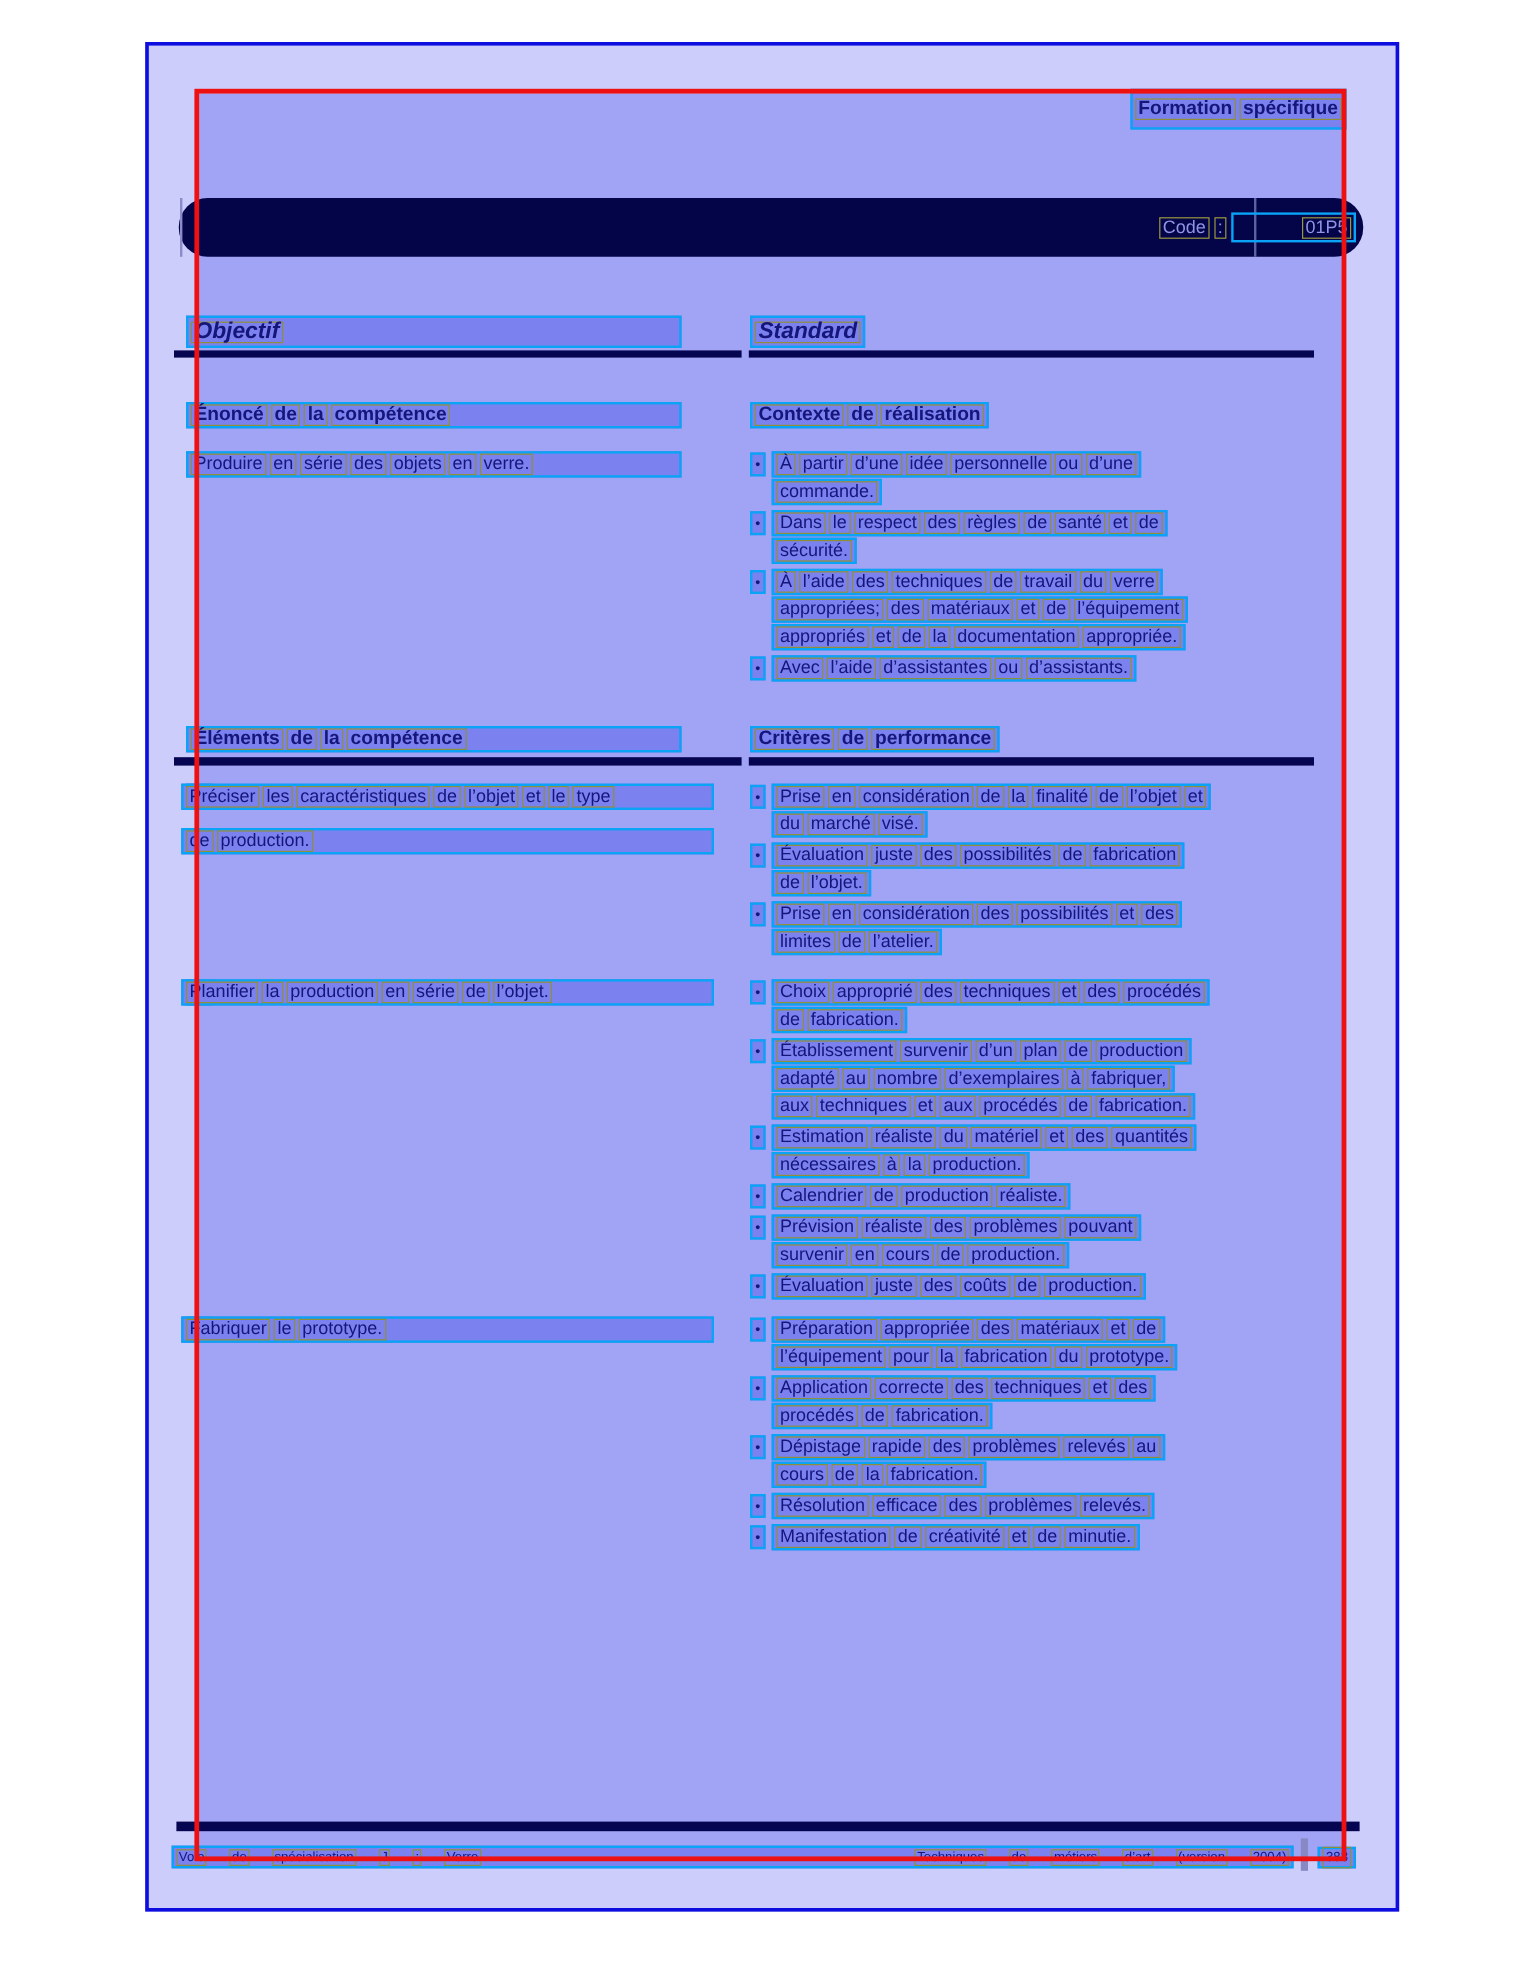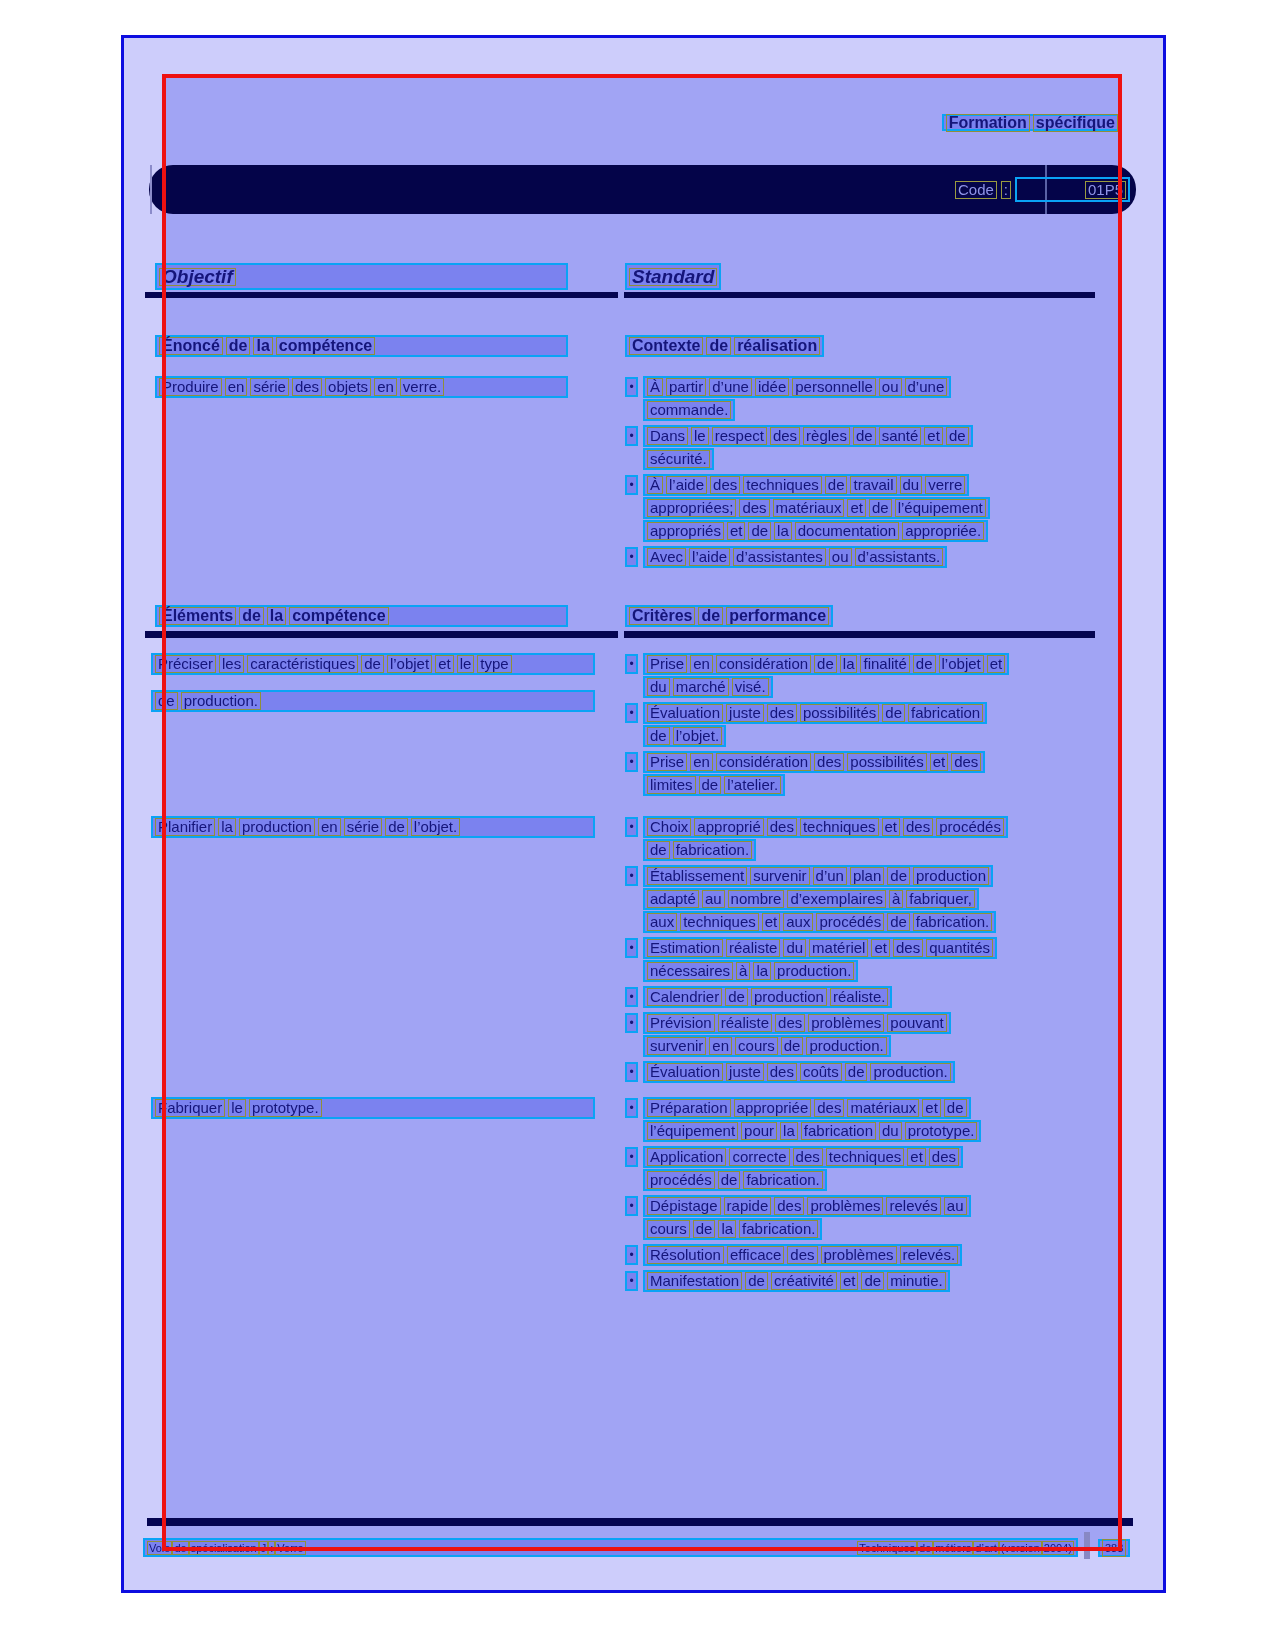--- a/index.html
+++ b/index.html
@@ -24,38 +24,38 @@
           color:#15157a;font-size:12px;display:flex;align-items:center;justify-content:center;box-sizing:border-box;}
   .blines{display:flex;flex-direction:column;gap:1px;align-items:flex-start;}
   
   .titlebar{position:absolute;left:25px;top:127px;width:987px;height:49px;background:#040449;z-index:1;border-radius:24px;}
   .bar-notch{position:absolute;left:1px;top:0;width:2px;height:100%;background:#8b8bca;}
   .bar-vline{position:absolute;left:896px;top:0;width:2px;height:100%;background:#5a62a6;}
   .coderow{position:absolute;right:6px;top:12px;display:flex;align-items:center;gap:4px;}
   .plain{border:none;background:transparent;padding:0;height:24px;}
   .barline{color:#8f94e6;font-size:15px;}
   .barline .w{border-color:#9a9a40;background:transparent;}
-  .codeval{width:115px;height:25px;border:2px solid #0aa3f5;box-sizing:border-box;display:flex;
+  .codeval{width:104px;height:25px;border:2px solid #0aa3f5;box-sizing:border-box;display:flex;
            justify-content:flex-end;align-items:center;}
   .codeval .line{border:none;background:transparent;height:20px;}
   
   .rule{position:absolute;background:#050551;z-index:1;}
   #rule1a{left:21px;top:254px;width:473px;height:6px;}
   #rule1b{left:500px;top:254px;width:471px;height:6px;}
   #rule2a{left:21px;top:593px;width:473px;height:7px;}
   #rule2b{left:500px;top:593px;width:471px;height:7px;}
   #frule{left:23px;top:1480px;width:986px;height:8px;}
   
   #hdrcat{position:absolute;right:41px;top:36px;z-index:2;}
-  #hdrcat .line{font-size:16px;font-weight:600;height:17px;margin-top:40px;}
+  #hdrcat .line{font-size:16px;font-weight:600;height:34px;}
   
   .footline{position:absolute;left:19px;top:1500px;width:935px;height:19px;border:2px solid #0aa3f5;
             background:#7b82ef;display:flex;justify-content:space-between;align-items:center;
             padding:0 2px;box-sizing:border-box;font-size:11px;color:#15157a;z-index:2;}
-  .fwords{display:flex;gap:0;}
+  .fwords{display:flex;gap:19px;}
   .footline .w{line-height:12px;padding:0 1px;}
   #pagenumslot{position:absolute;left:974px;top:1500px;z-index:2;}
   #pagenumslot .line{font-size:11px;height:18px;}
   .paramark{position:absolute;left:960px;top:1494px;width:6px;height:27px;background:#8888c4;z-index:2;}
   
   .redframe{position:absolute;left:38px;top:36px;width:960px;height:1477px;border:4px solid #ee1111;
             box-sizing:border-box;z-index:10;pointer-events:none;}
 </style>
 </head>
 <body>

